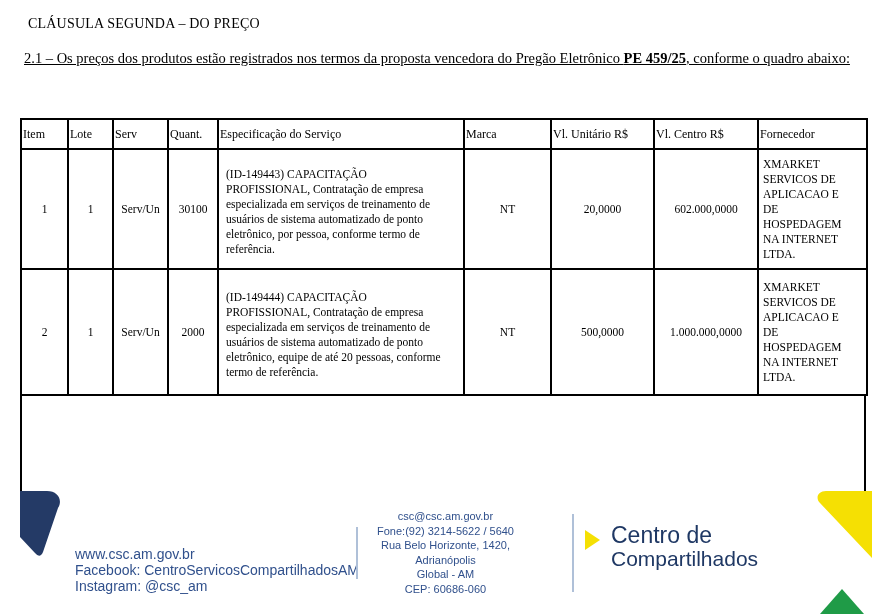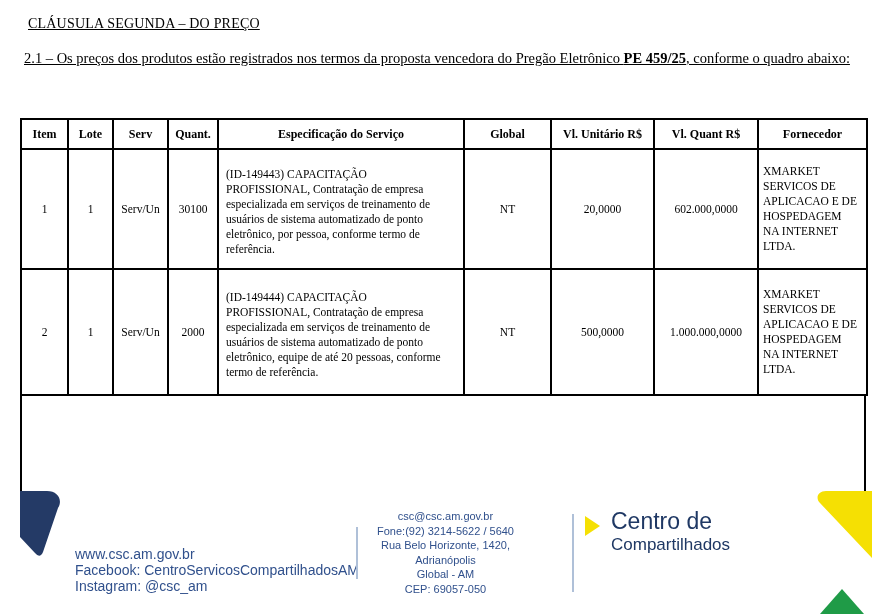--- a/index.html
+++ b/index.html
@@ -12,53 +12,53 @@
     --table-border:#000000;
   }
   *{margin:0;padding:0;box-sizing:border-box;}
   html,body{background:#fff;}
   body{
     width:884px;height:614px;position:relative;overflow:hidden;
     font-family:"Liberation Serif", serif;color:#000;
   }
   .clause-title{
     position:absolute;left:28px;top:16px;
-    font-size:14px;text-decoration:underline;letter-spacing:.2px;
+    font-size:14px;letter-spacing:.2px;
     white-space:nowrap;
   }
   .intro{
     position:absolute;left:24px;top:50px;width:846px;
     font-size:14.5px;
     text-decoration:underline;
   }
   .intro b{font-weight:bold;}
 
   table.price-table{
     position:absolute;left:20px;top:118px;width:846px;
     border-collapse:collapse;table-layout:fixed;
   }
   .price-table th,.price-table td{
     border:2px solid var(--table-border);
     vertical-align:middle;
   }
   .price-table th{
-    font-size:12px;font-weight:bold;text-align:center;padding:3px 1px;
+    font-size:12px;font-weight:normal;text-align:left;padding:3px 1px;
     white-space:nowrap;overflow:hidden;
   }
   .price-table thead tr{height:30px;}
   .price-table tbody tr.row-1{height:120px;}
   .price-table tbody tr.row-2{height:126px;}
   .price-table td{
     font-size:11.5px;text-align:center;padding:2px;
   }
   .price-table td.espec{
     text-align:left;padding:14px 10px 8px 7px;line-height:15px;
   }
   .price-table td.forn{
-    text-align:left;padding:4px 6px 4px 4px;line-height:15px;
+    text-align:left;padding:4px 14px 4px 4px;line-height:15px;
   }
 
   .open-row{
     position:absolute;left:20px;top:394px;width:846px;height:98px;
     border-left:2px solid var(--table-border);
     border-right:2px solid var(--table-border);
   }
 
   .footer{position:absolute;left:0;top:490px;width:884px;height:124px;font-family:"Liberation Sans", sans-serif;}
   .ribbon-left{position:absolute;left:20px;top:1px;}
@@ -67,31 +67,31 @@
     font-size:14px;line-height:16px;color:var(--footer-text);margin-top:24px;
   }
   .contact-block{
     position:absolute;left:377px;top:19px;
     font-size:11px;line-height:14.5px;color:var(--footer-text);text-align:center;
   }
   .v-divider{position:absolute;width:2px;background:var(--divider);}
   .v-divider.d1{left:356px;top:37px;height:52px;}
   .v-divider.d2{left:572px;top:24px;height:78px;}
 
-  .logo{position:absolute;left:585px;top:18px;color:var(--logo-navy);}
+  .logo{position:absolute;left:585px;top:32px;color:var(--logo-navy);}
   .logo .play{
     position:absolute;left:0;top:8px;width:0;height:0;
     border-left:15px solid var(--yellow);
     border-top:10px solid transparent;
     border-bottom:10px solid transparent;
   }
   .logo .lines{margin-left:26px;white-space:nowrap;}
   .logo .l1{font-size:23px;line-height:26px;font-weight:normal;}
   .logo .l2{font-size:25px;line-height:27px;font-weight:bold;}
-  .logo .l3{font-size:17px;line-height:21px;font-weight:normal;}
+  .logo .l3{font-size:21px;line-height:21px;font-weight:normal;}
 
   .corner-yellow{position:absolute;left:814px;top:1px;}
   .corner-green{position:absolute;left:820px;top:99px;width:0;height:0;
     border-left:22px solid transparent;border-right:22px solid transparent;
     border-bottom:25px solid var(--green);
   }
 </style>
 </head>
 <body>
 
@@ -111,23 +111,23 @@
       <col style="width:104px">
       <col style="width:109px">
   </colgroup>
   <thead>
     <tr>
       <th>Item</th>
       <th>Lote</th>
       <th>Serv</th>
       <th>Quant.</th>
       <th>Especificação do Serviço</th>
-      <th>Global</th>
+      <th>Marca</th>
       <th>Vl. Unitário R$</th>
-      <th>Vl. Quant R$</th>
+      <th>Vl. Centro R$</th>
       <th>Fornecedor</th>
     </tr>
   </thead>
   <tbody>
     <tr class="row-1">
       <td>1</td>
       <td>1</td>
       <td>Serv/Un</td>
       <td>30100</td>
       <td class="espec">(ID-149443) CAPACITAÇÃO PROFISSIONAL, Contratação de empresa especializada em serviços de treinamento de usuários de sistema automatizado de ponto eletrônico, por pessoa, conforme termo de referência.</td>
@@ -165,21 +165,21 @@
   </div>
 
   <div class="v-divider d1"></div>
 
   <div class="contact-block">
     <div>csc@csc.am.gov.br</div>
     <div>Fone:(92) 3214-5622 / 5640</div>
     <div>Rua Belo Horizonte, 1420,</div>
     <div>Adrianópolis</div>
     <div>Global - AM</div>
-    <div>CEP: 69057-050</div>
+    <div>CEP: 60686-060</div>
   </div>
 
   <div class="v-divider d2"></div>
 
   <div class="logo">
     <span class="play"></span>
     <div class="lines">
       <div class="l1">Centro de</div>
       <div class="l3">Compartilhados</div>
     </div>

